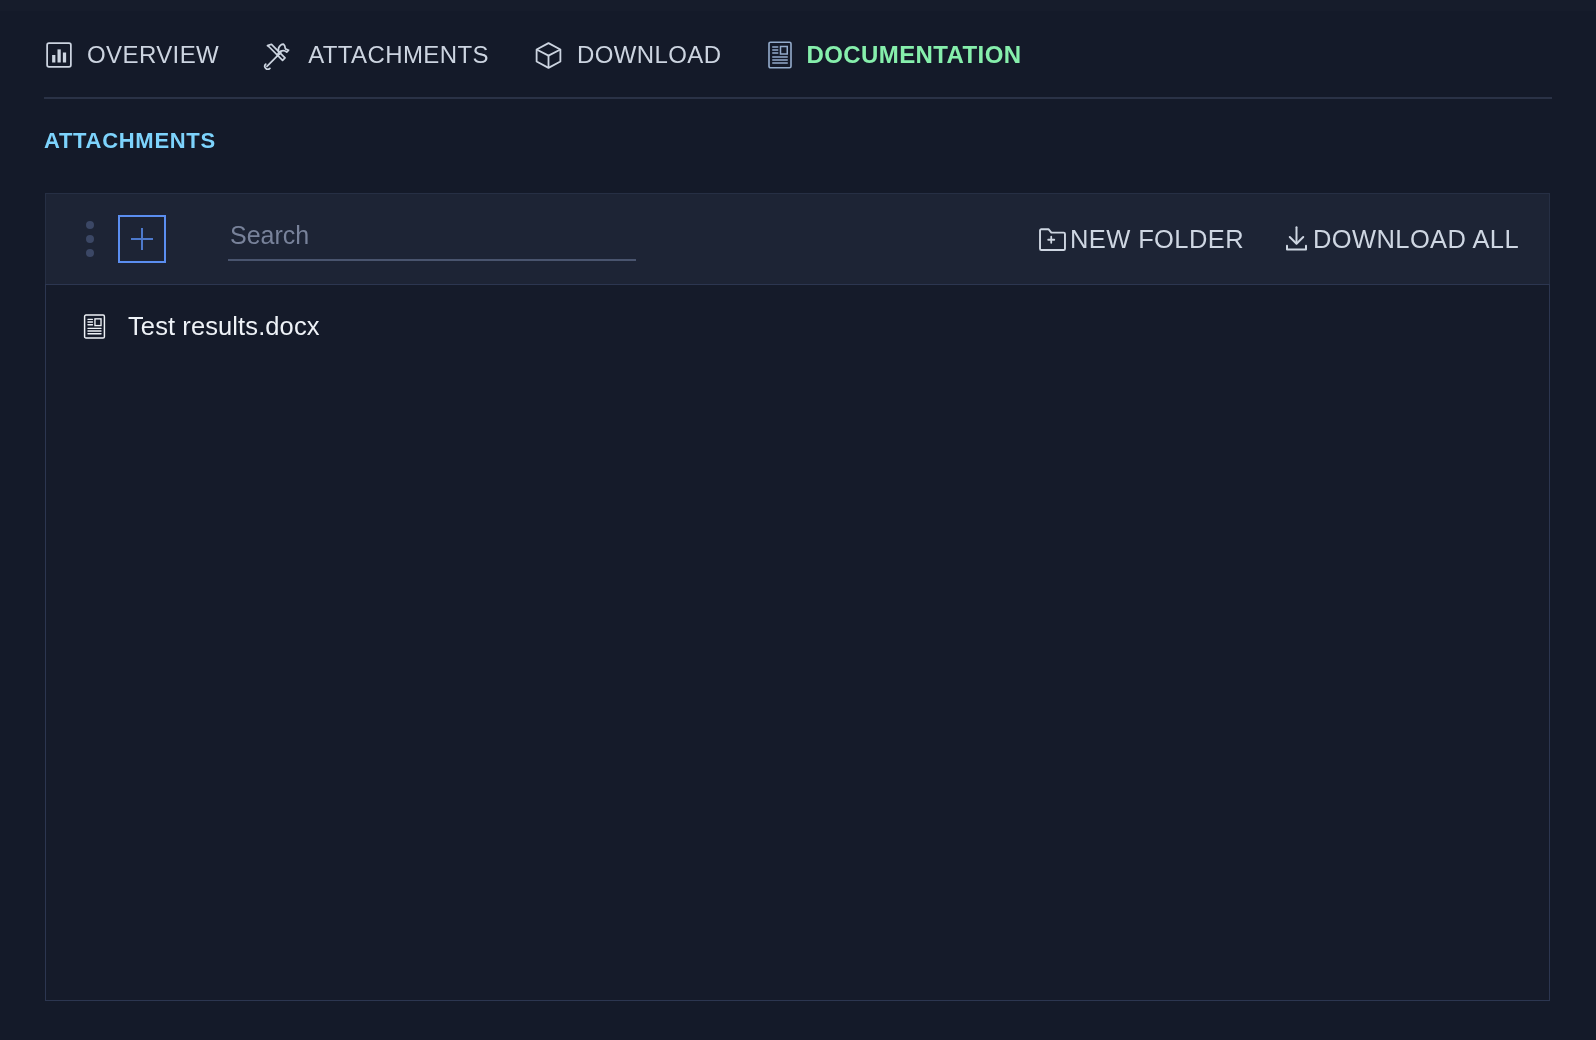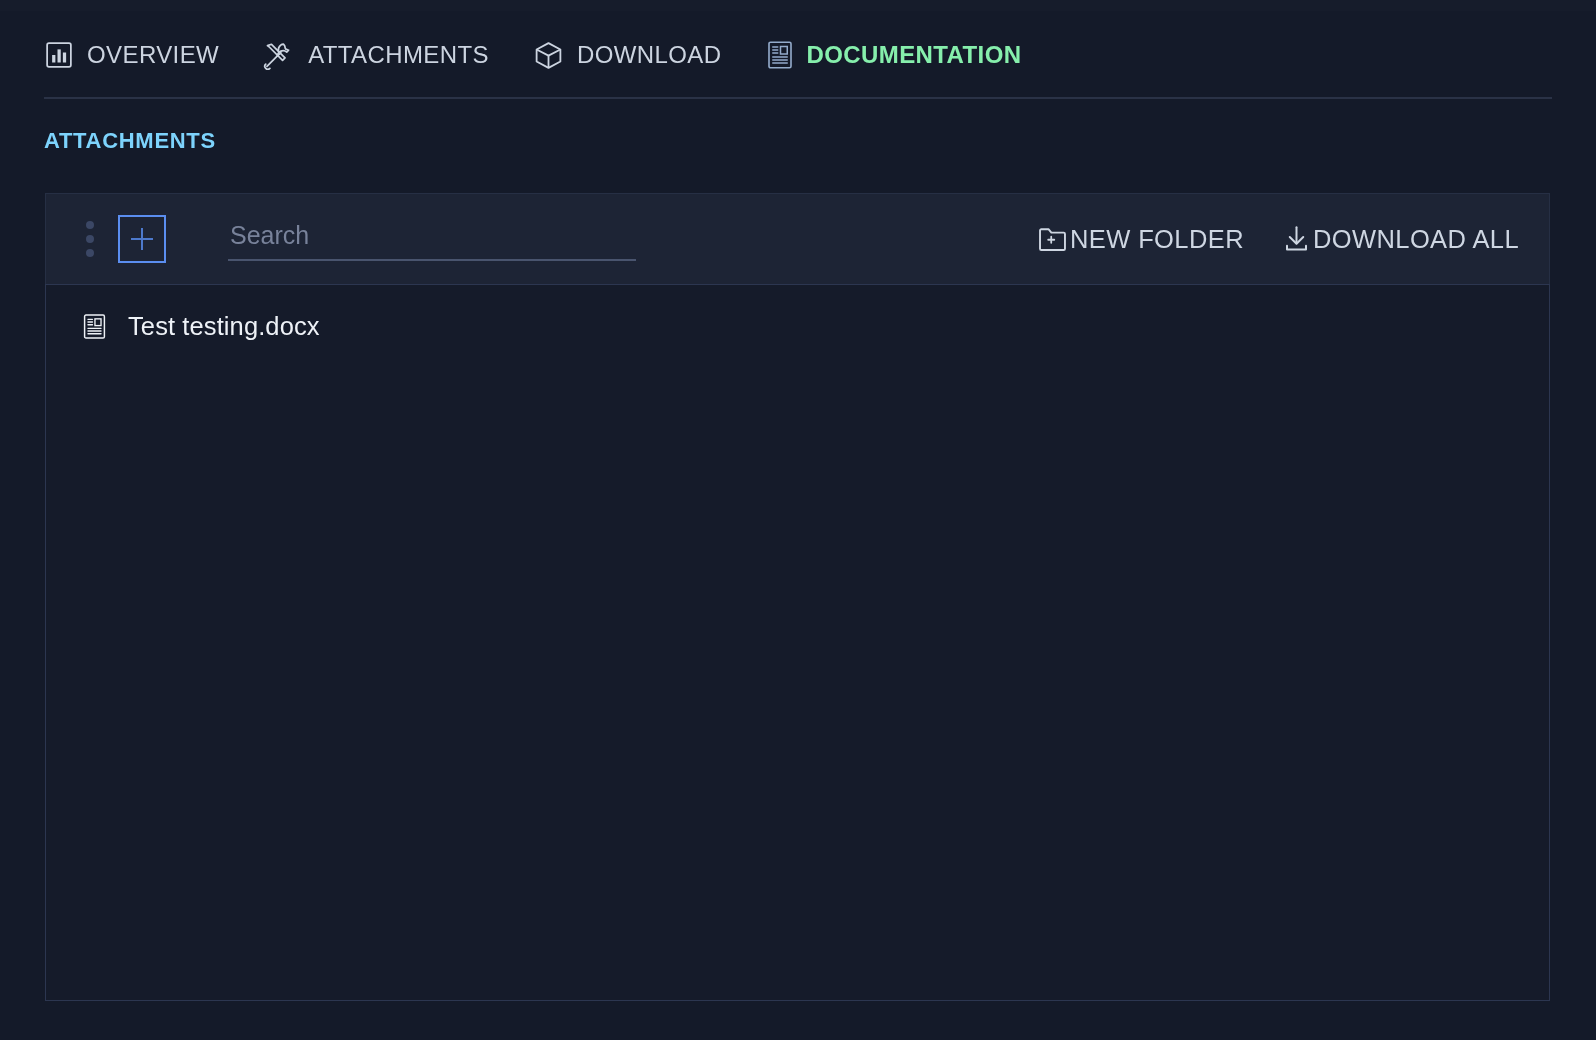--- a/index.html
+++ b/index.html
@@ -320,20 +320,20 @@
 
       <div class="file-row">
         <span class="ico">
           <svg width="25" height="27" viewBox="0 0 22 24" fill="none" stroke="#eef2f7" stroke-width="1.3">
             <rect x="2.2" y="1.8" width="17.6" height="20.4" rx="1.2"></rect>
             <rect x="11.4" y="5.2" width="5.4" height="6" stroke-width="1.2"></rect>
             <path d="M5.2 5.6 H9.2 M5.2 8 H9.2 M5.2 10.4 H9.2" stroke-linecap="round" stroke-width="1.2"></path>
             <path d="M5.2 13.6 H16.8 M5.2 16 H16.8 M5.2 18.4 H16.8" stroke-linecap="round" stroke-width="1.2"></path>
           </svg>
         </span>
-        <span class="file-name">Test testing.docx</span>
+        <span class="file-name">Test results.docx</span>
       </div>
 
 
     </div>
   </div>
 
 </div>
 
 </body></html>

